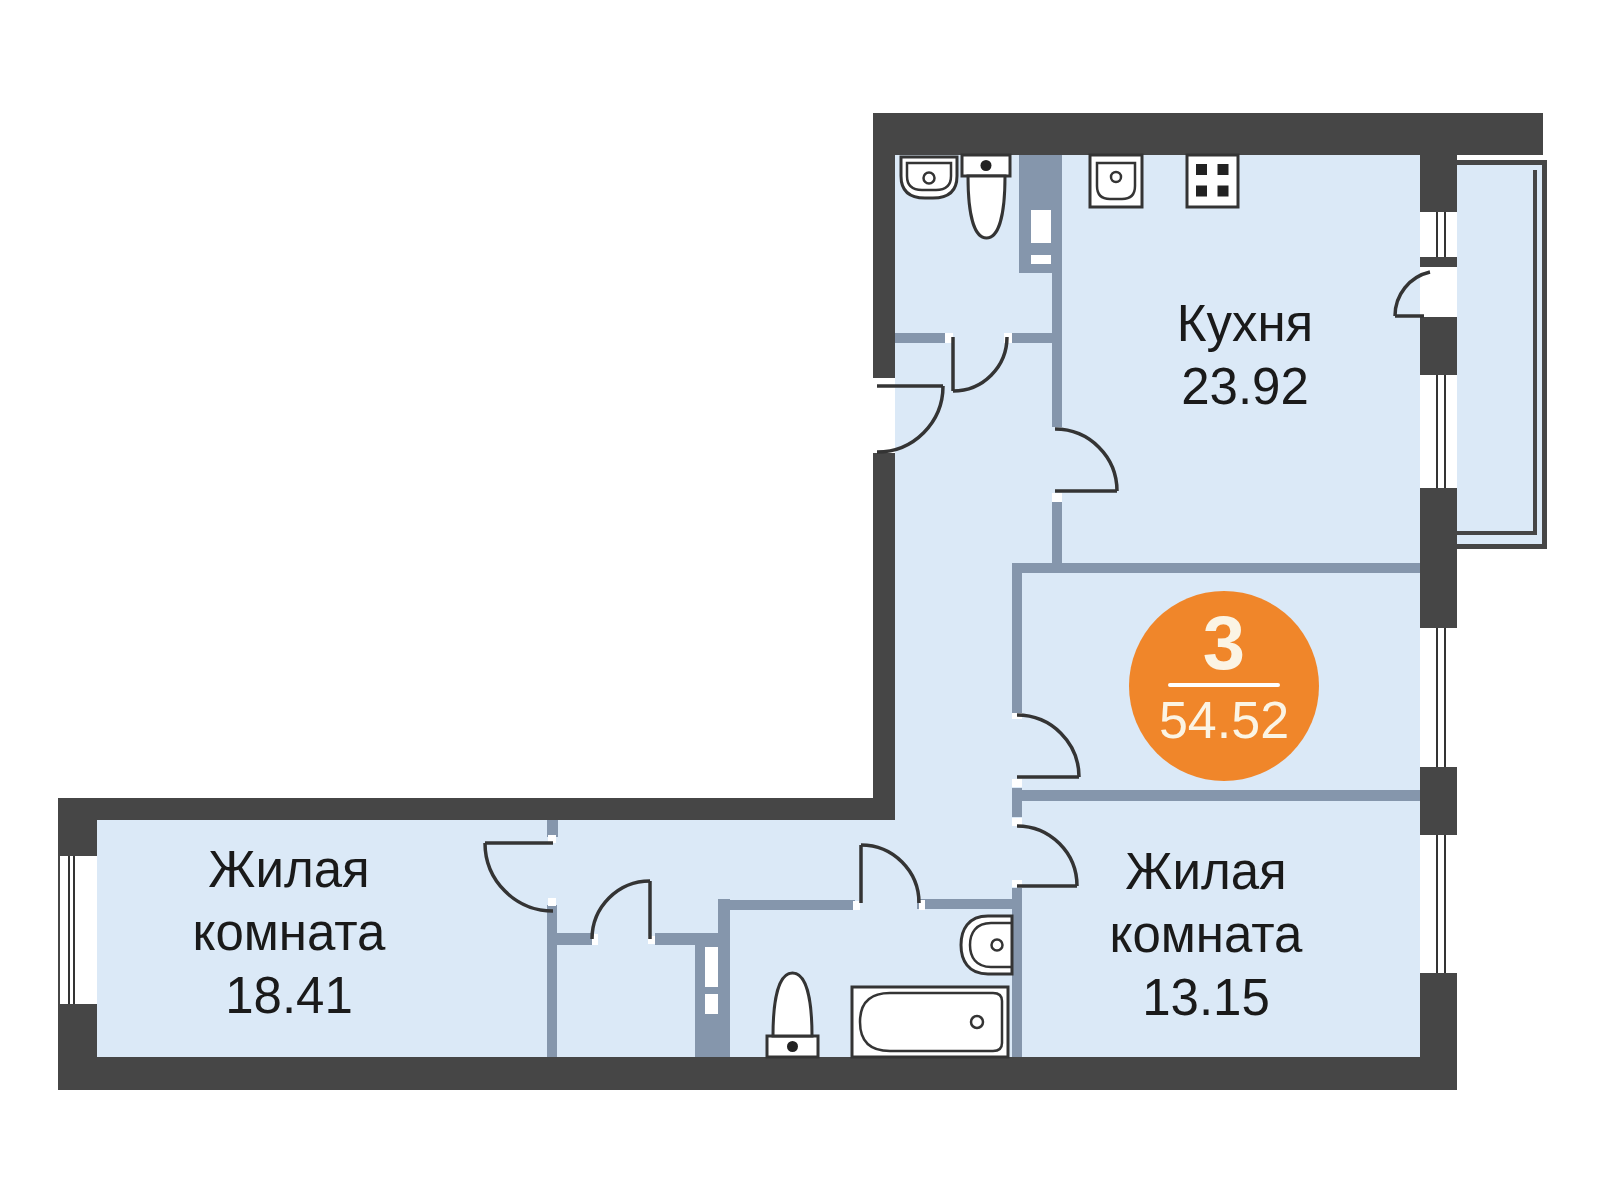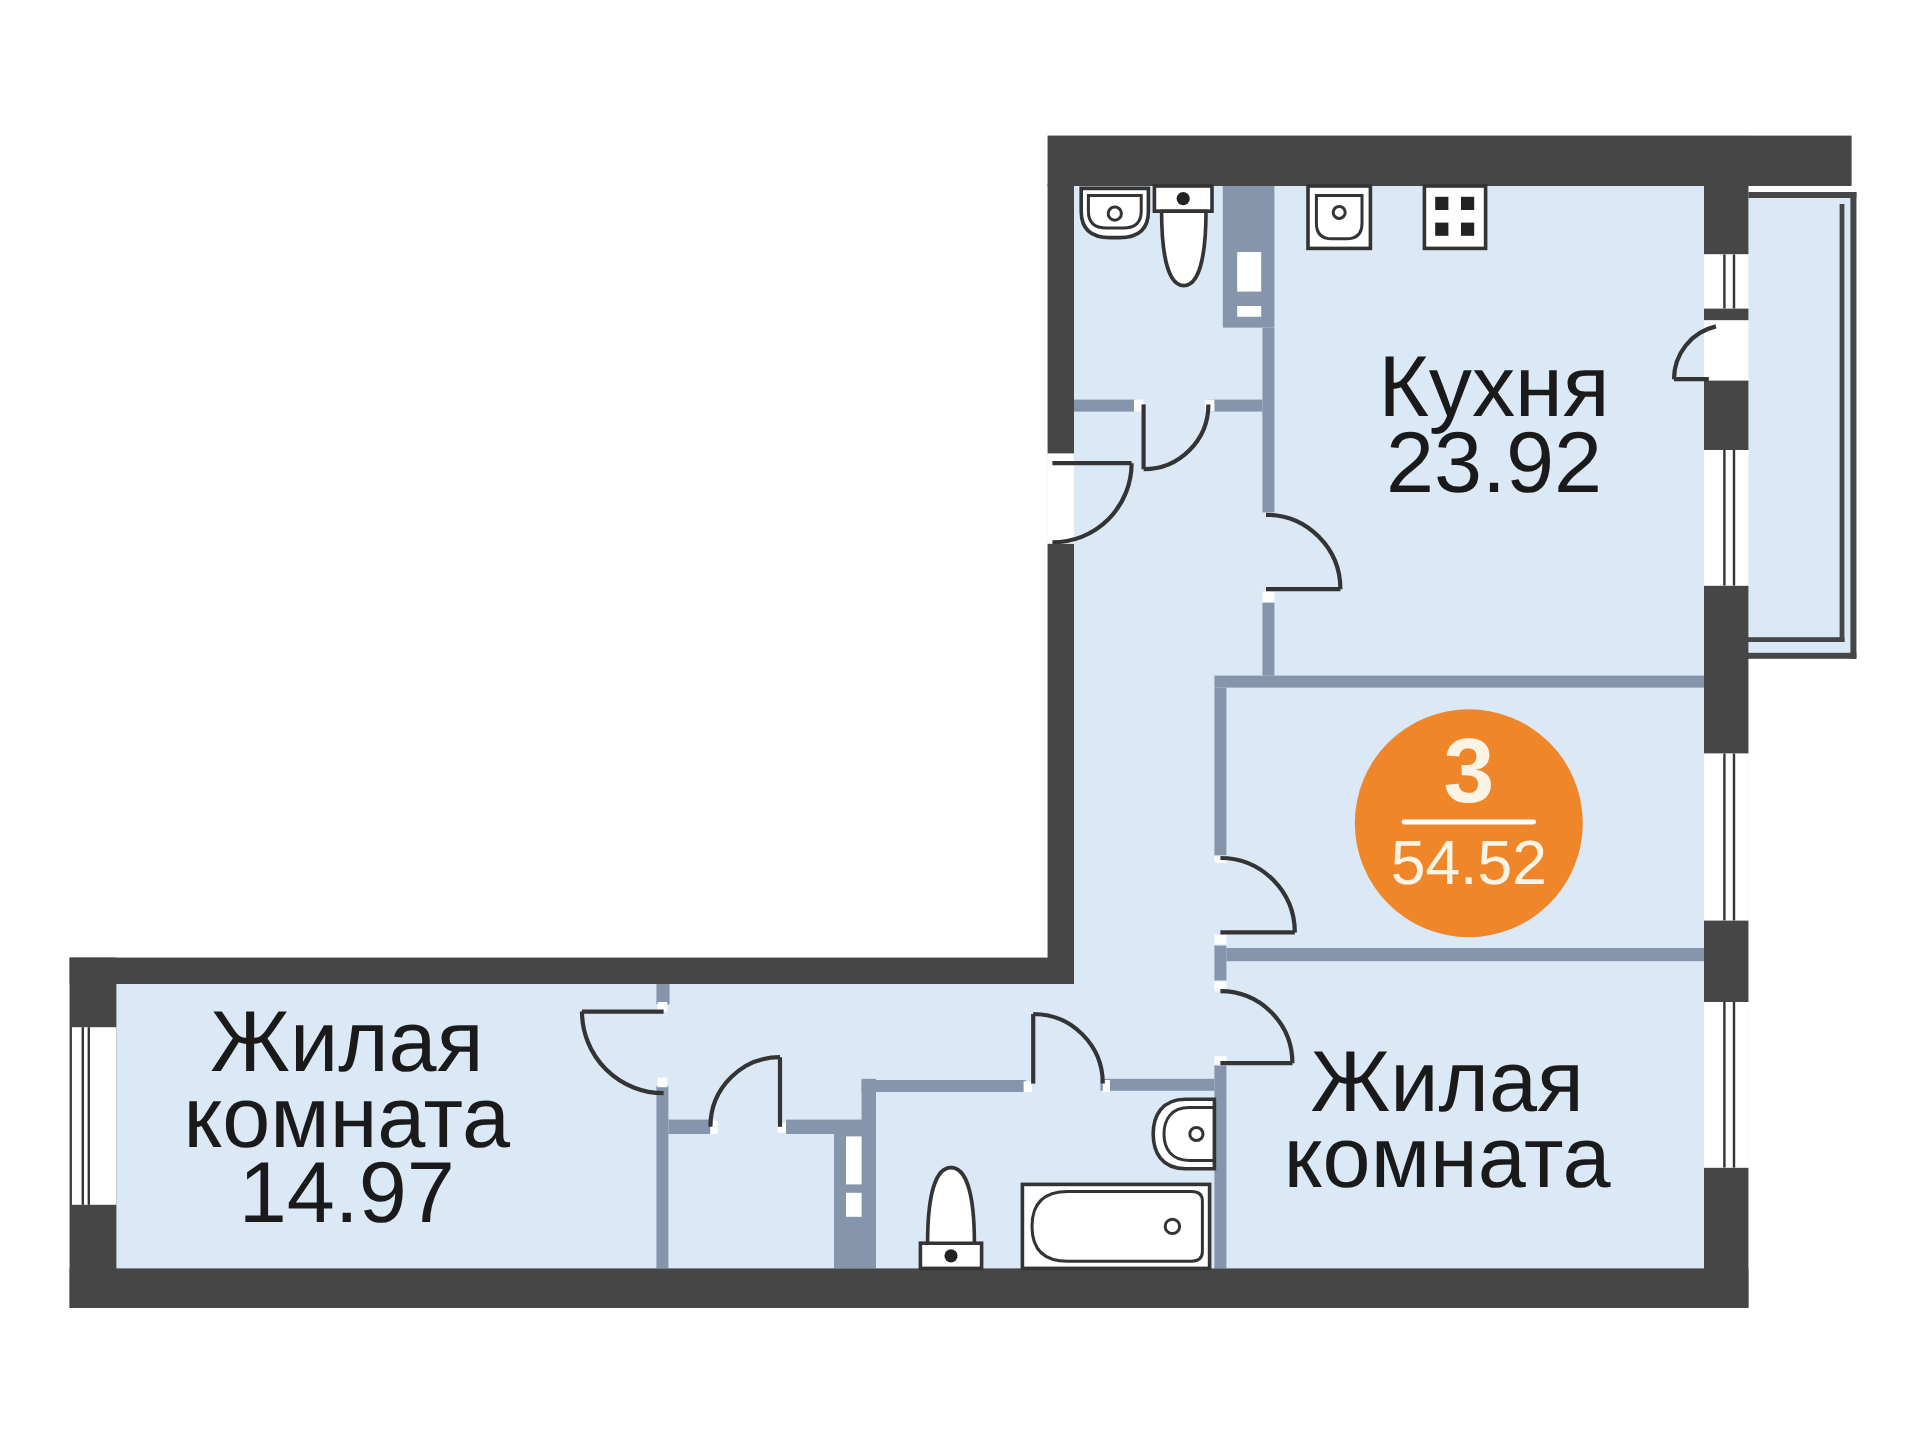--- a/index.html
+++ b/index.html
@@ -20,21 +20,21 @@
   .fill{position:absolute;background:var(--floor);}
   .wall-dark{position:absolute;background:var(--wall-dark);}
   .wall-blue{position:absolute;background:var(--wall-blue);}
   .wall-white{position:absolute;background:#ffffff;}
   .window{position:absolute;background:#ffffff;}
   .pane{position:absolute;top:0;bottom:0;width:2px;background:var(--line);}
   svg.overlay{position:absolute;left:0;top:0;pointer-events:none;}
   .room-label{
     position:absolute;transform:translate(-50%,-50%);
     text-align:center;color:var(--text);
-    font-size:72px;line-height:63px;letter-spacing:0px;white-space:nowrap;
+    font-size:51px;line-height:63px;letter-spacing:0px;white-space:nowrap;
   }
   #badge{
     position:absolute;left:1129px;top:591px;width:190px;height:190px;border-radius:50%;
     background:var(--accent);display:flex;flex-direction:column;align-items:center;
     justify-content:flex-start;padding-top:21px;box-sizing:border-box;
   }
   #badge .rooms{font-size:76px;line-height:62px;font-weight:bold;color:var(--badge-text);}
   #badge .rule{width:112px;height:4px;background:#ffffff;margin:9px 0 7px 0;border-radius:2px;}
   #badge .area{font-size:52px;line-height:52px;color:var(--badge-text);}
 </style>
@@ -193,25 +193,26 @@
     </g>
   </svg>
 
   <div class="room-label" style="left:1245px;top:355px;">
     <div>Кухня</div>
     <div>23.92</div>
   </div>
   <div class="room-label" style="left:289px;top:932px;">
     <div>Жилая</div>
     <div>комната</div>
-    <div>14.97</div>
+    <div>18.41</div>
   </div>
   <div class="room-label" style="left:1206px;top:934px;">
     <div>Жилая</div>
     <div>комната</div>
+    <div>13.15</div>
   </div>
 
   <div id="badge">
     <div class="rooms">3</div>
     <div class="rule"></div>
     <div class="area">54.52</div>
   </div>
 </div>
 
 </body></html>

